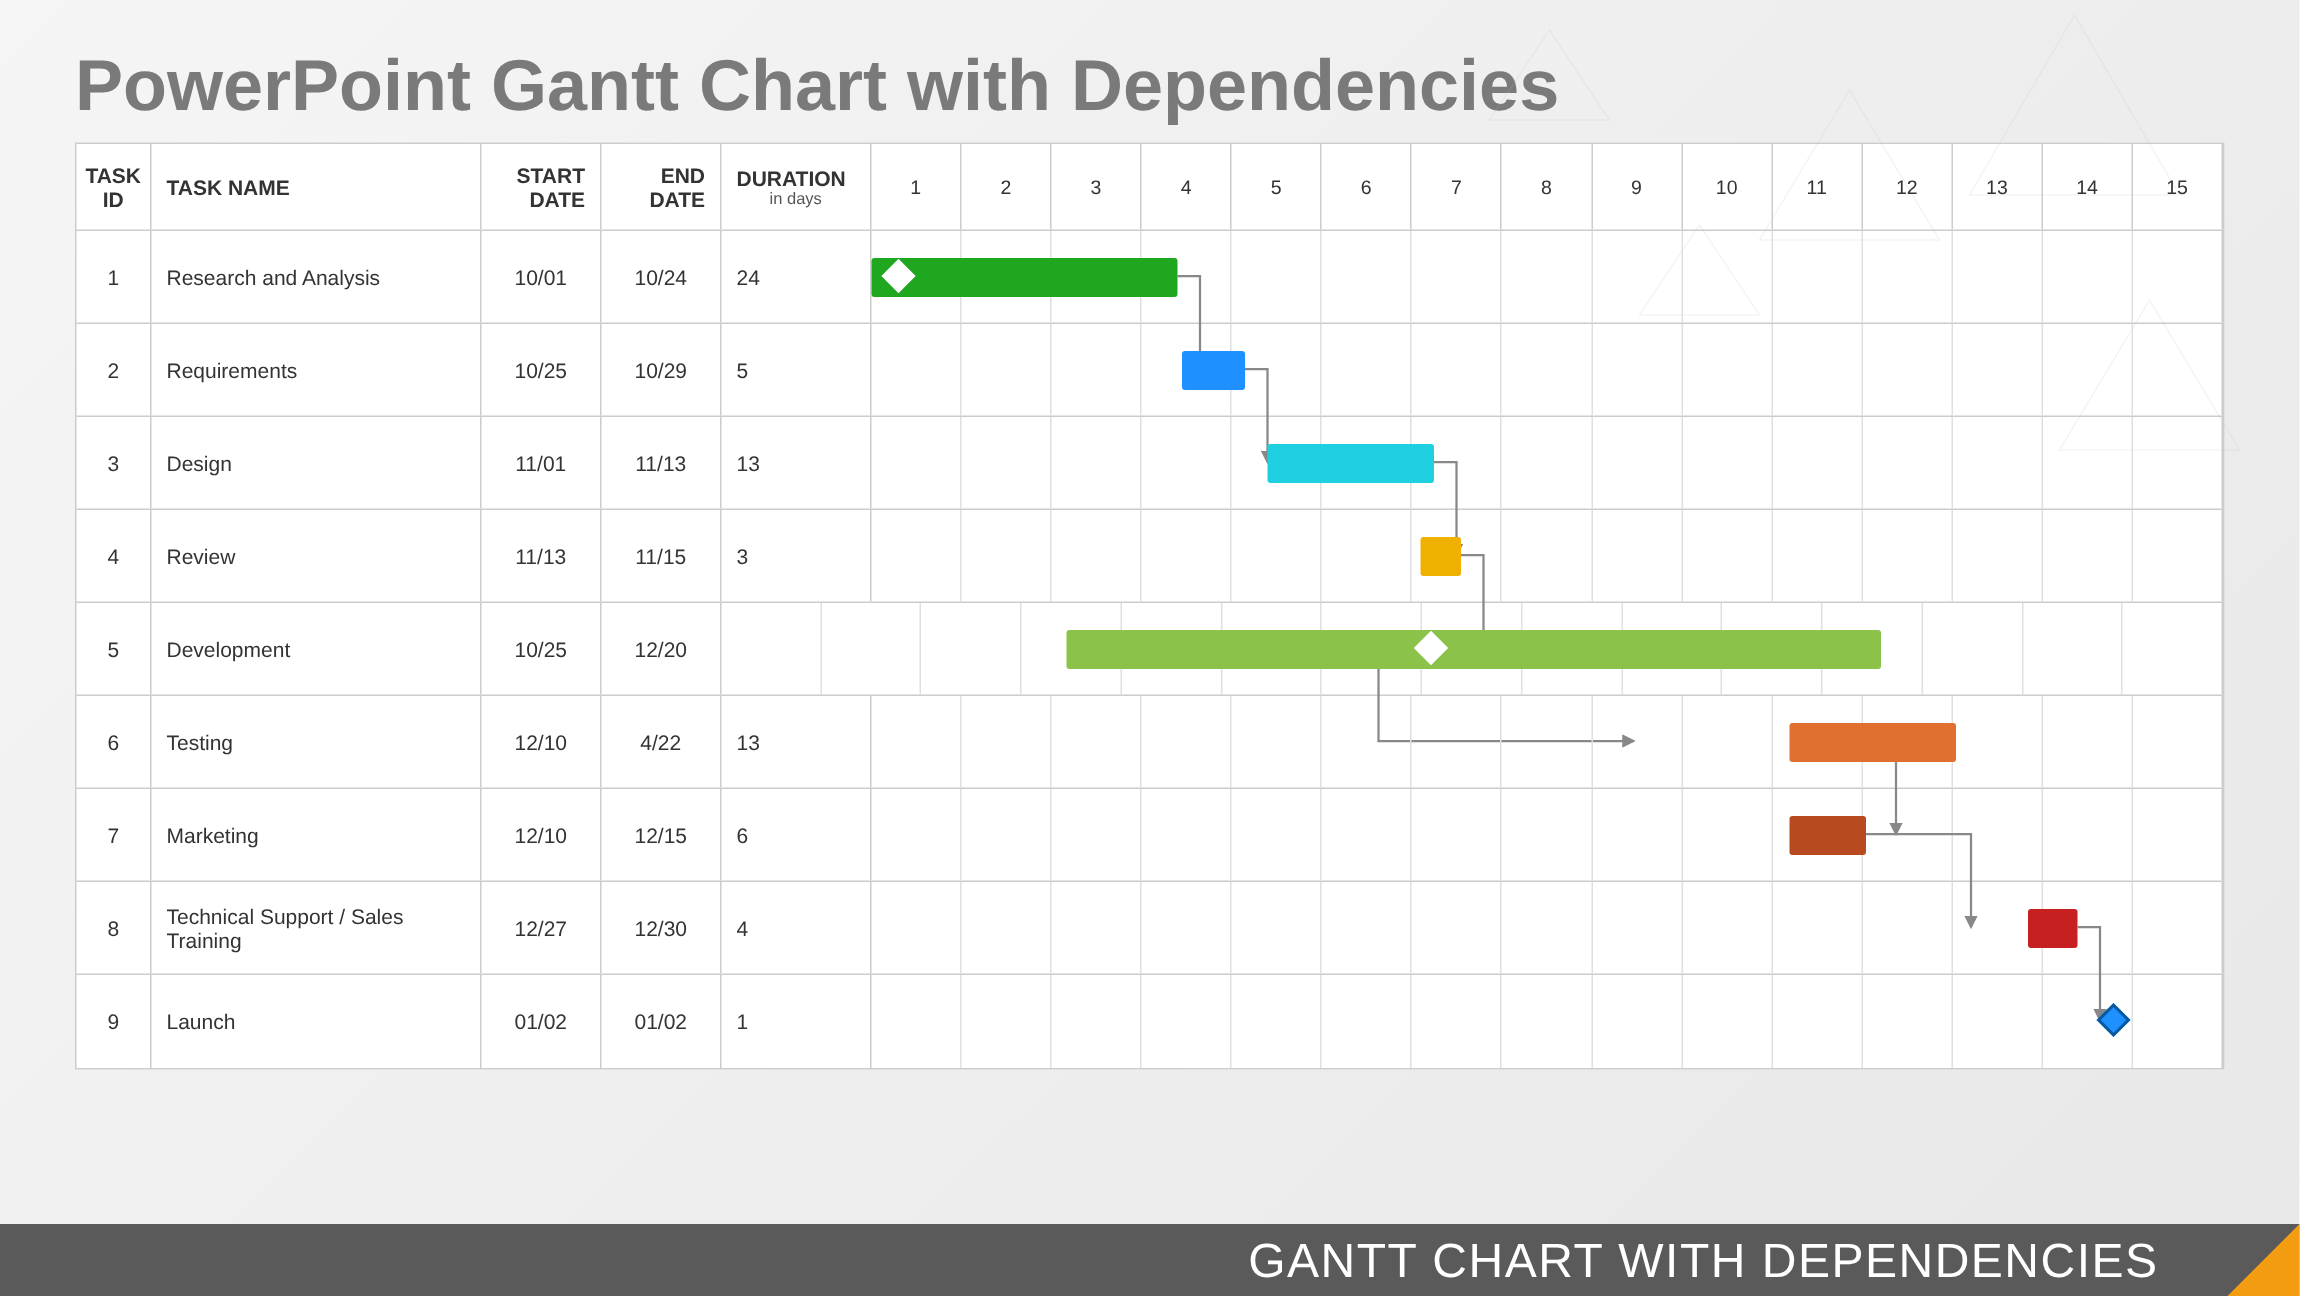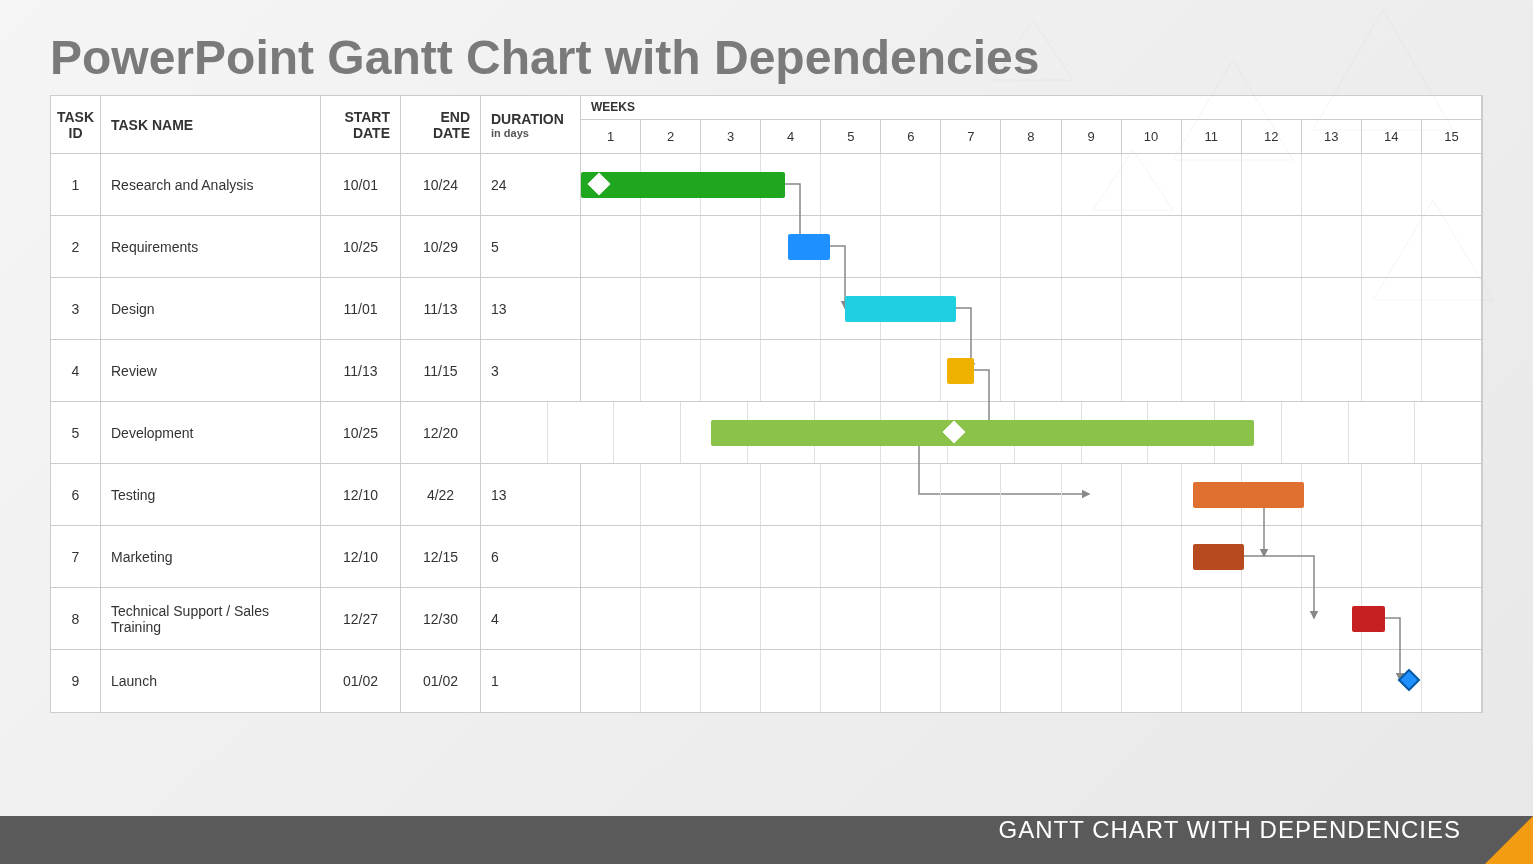--- a/index.html
+++ b/index.html
@@ -10,40 +10,40 @@
   height: 864px;
   position: relative;
   overflow: hidden;
 }
 .bg-shapes { position: absolute; top: 0; right: 0; width: 600px; height: 400px; opacity: 0.15; pointer-events: none; }
 .bg-shapes svg { width: 100%; height: 100%; }
 .title { font-size: 48px; font-weight: bold; color: #7a7a7a; padding: 30px 0 10px 50px; }
 .chart-wrap { margin: 0 50px; background: #fff; border: 1px solid #ccc; }
 .row { display: flex; border-bottom: 1px solid #ccc; height: 62px; }
 .row.hdr { height: 58px; font-weight: bold; font-size: 12px; }
-.row.hdr .sub { font-weight: bold; font-size: 11px; color: #555; }
+.row.hdr .sub { font-weight: normal; font-size: 11px; color: #555; text-align: center; }
 .cell { border-right: 1px solid #ccc; display: flex; flex-direction: column; justify-content: center; padding: 0 10px; font-size: 14px; color: #333; }
 .c-id { width: 50px; text-align: center; padding: 0; }
 .c-name { width: 220px; }
 .c-start { width: 80px; text-align: right; align-items: center; }
 .c-end { width: 80px; text-align: right; align-items: center; }
 .c-dur { width: 100px; }
 .c-weeks { flex: 1; position: relative; padding: 0; }
 .weeks-hdr { display: flex; flex-direction: column; height: 100%; }
 .weeks-label { font-weight: bold; font-size: 12px; padding: 4px 10px; border-bottom: 1px solid #ccc; flex: 0 0 24px; }
 .weeks-nums { display: flex; flex: 1; }
 .wk { flex: 1; border-right: 1px solid #ccc; display: flex; align-items: center; justify-content: center; font-size: 13px; font-weight: normal; }
 .wk:last-child { border-right: none; }
 .grid { position: absolute; inset: 0; display: flex; }
 .grid .g { flex: 1; border-right: 1px solid #e0e0e0; }
 .grid .g:last-child { border-right: none; }
 .bar { position: absolute; height: 26px; top: 18px; border-radius: 2px; }
 .diamond { position: absolute; width: 16px; height: 16px; transform: rotate(45deg); border: 2px solid #fff; }
 .dep-svg { position: absolute; inset: 0; overflow: visible; pointer-events: none; }
-.footer { position: absolute; bottom: 0; left: 0; right: 0; height: 48px; background: #5a5a5a; display: flex; align-items: flex-start; justify-content: flex-end; padding-right: 72px; color: #fff; font-size: 24px; letter-spacing: 1px; }
+.footer { position: absolute; bottom: 0; left: 0; right: 0; height: 48px; background: #5a5a5a; display: flex; align-items: center; justify-content: flex-end; padding-right: 94px; color: #fff; font-size: 32px; letter-spacing: 1px; }
 .footer-accent { position: absolute; right: 0; bottom: 0; width: 70px; height: 48px; }
 .footer-accent::before { content: ""; position: absolute; right: 0; bottom: 0; border-style: solid; border-width: 0 0 48px 48px; border-color: transparent transparent #f39c12 transparent; }
 .row:last-child { border-bottom: none; }
 </style>
 </head>
 <body>
 
 <div class="bg-shapes">
   <svg viewBox="0 0 600 400">
     <polygon points="100,20 140,80 60,80" fill="none" stroke="#bbb" stroke-width="1"></polygon>
@@ -69,21 +69,20 @@
       </div>
     <div class="cell c-end">
         <span>END DATE</span>
       </div>
     <div class="cell c-dur">
         <span>DURATION</span>
         <span class="sub">in days</span>
       </div>
     <div class="cell c-weeks">
       <div class="weeks-hdr">
-        <div class="weeks-label">WEEKS</div>
         <div class="weeks-nums" id="weeks-nums">
             <div class="wk">1</div>
             <div class="wk">2</div>
             <div class="wk">3</div>
             <div class="wk">4</div>
             <div class="wk">5</div>
             <div class="wk">6</div>
             <div class="wk">7</div>
             <div class="wk">8</div>
             <div class="wk">9</div>

